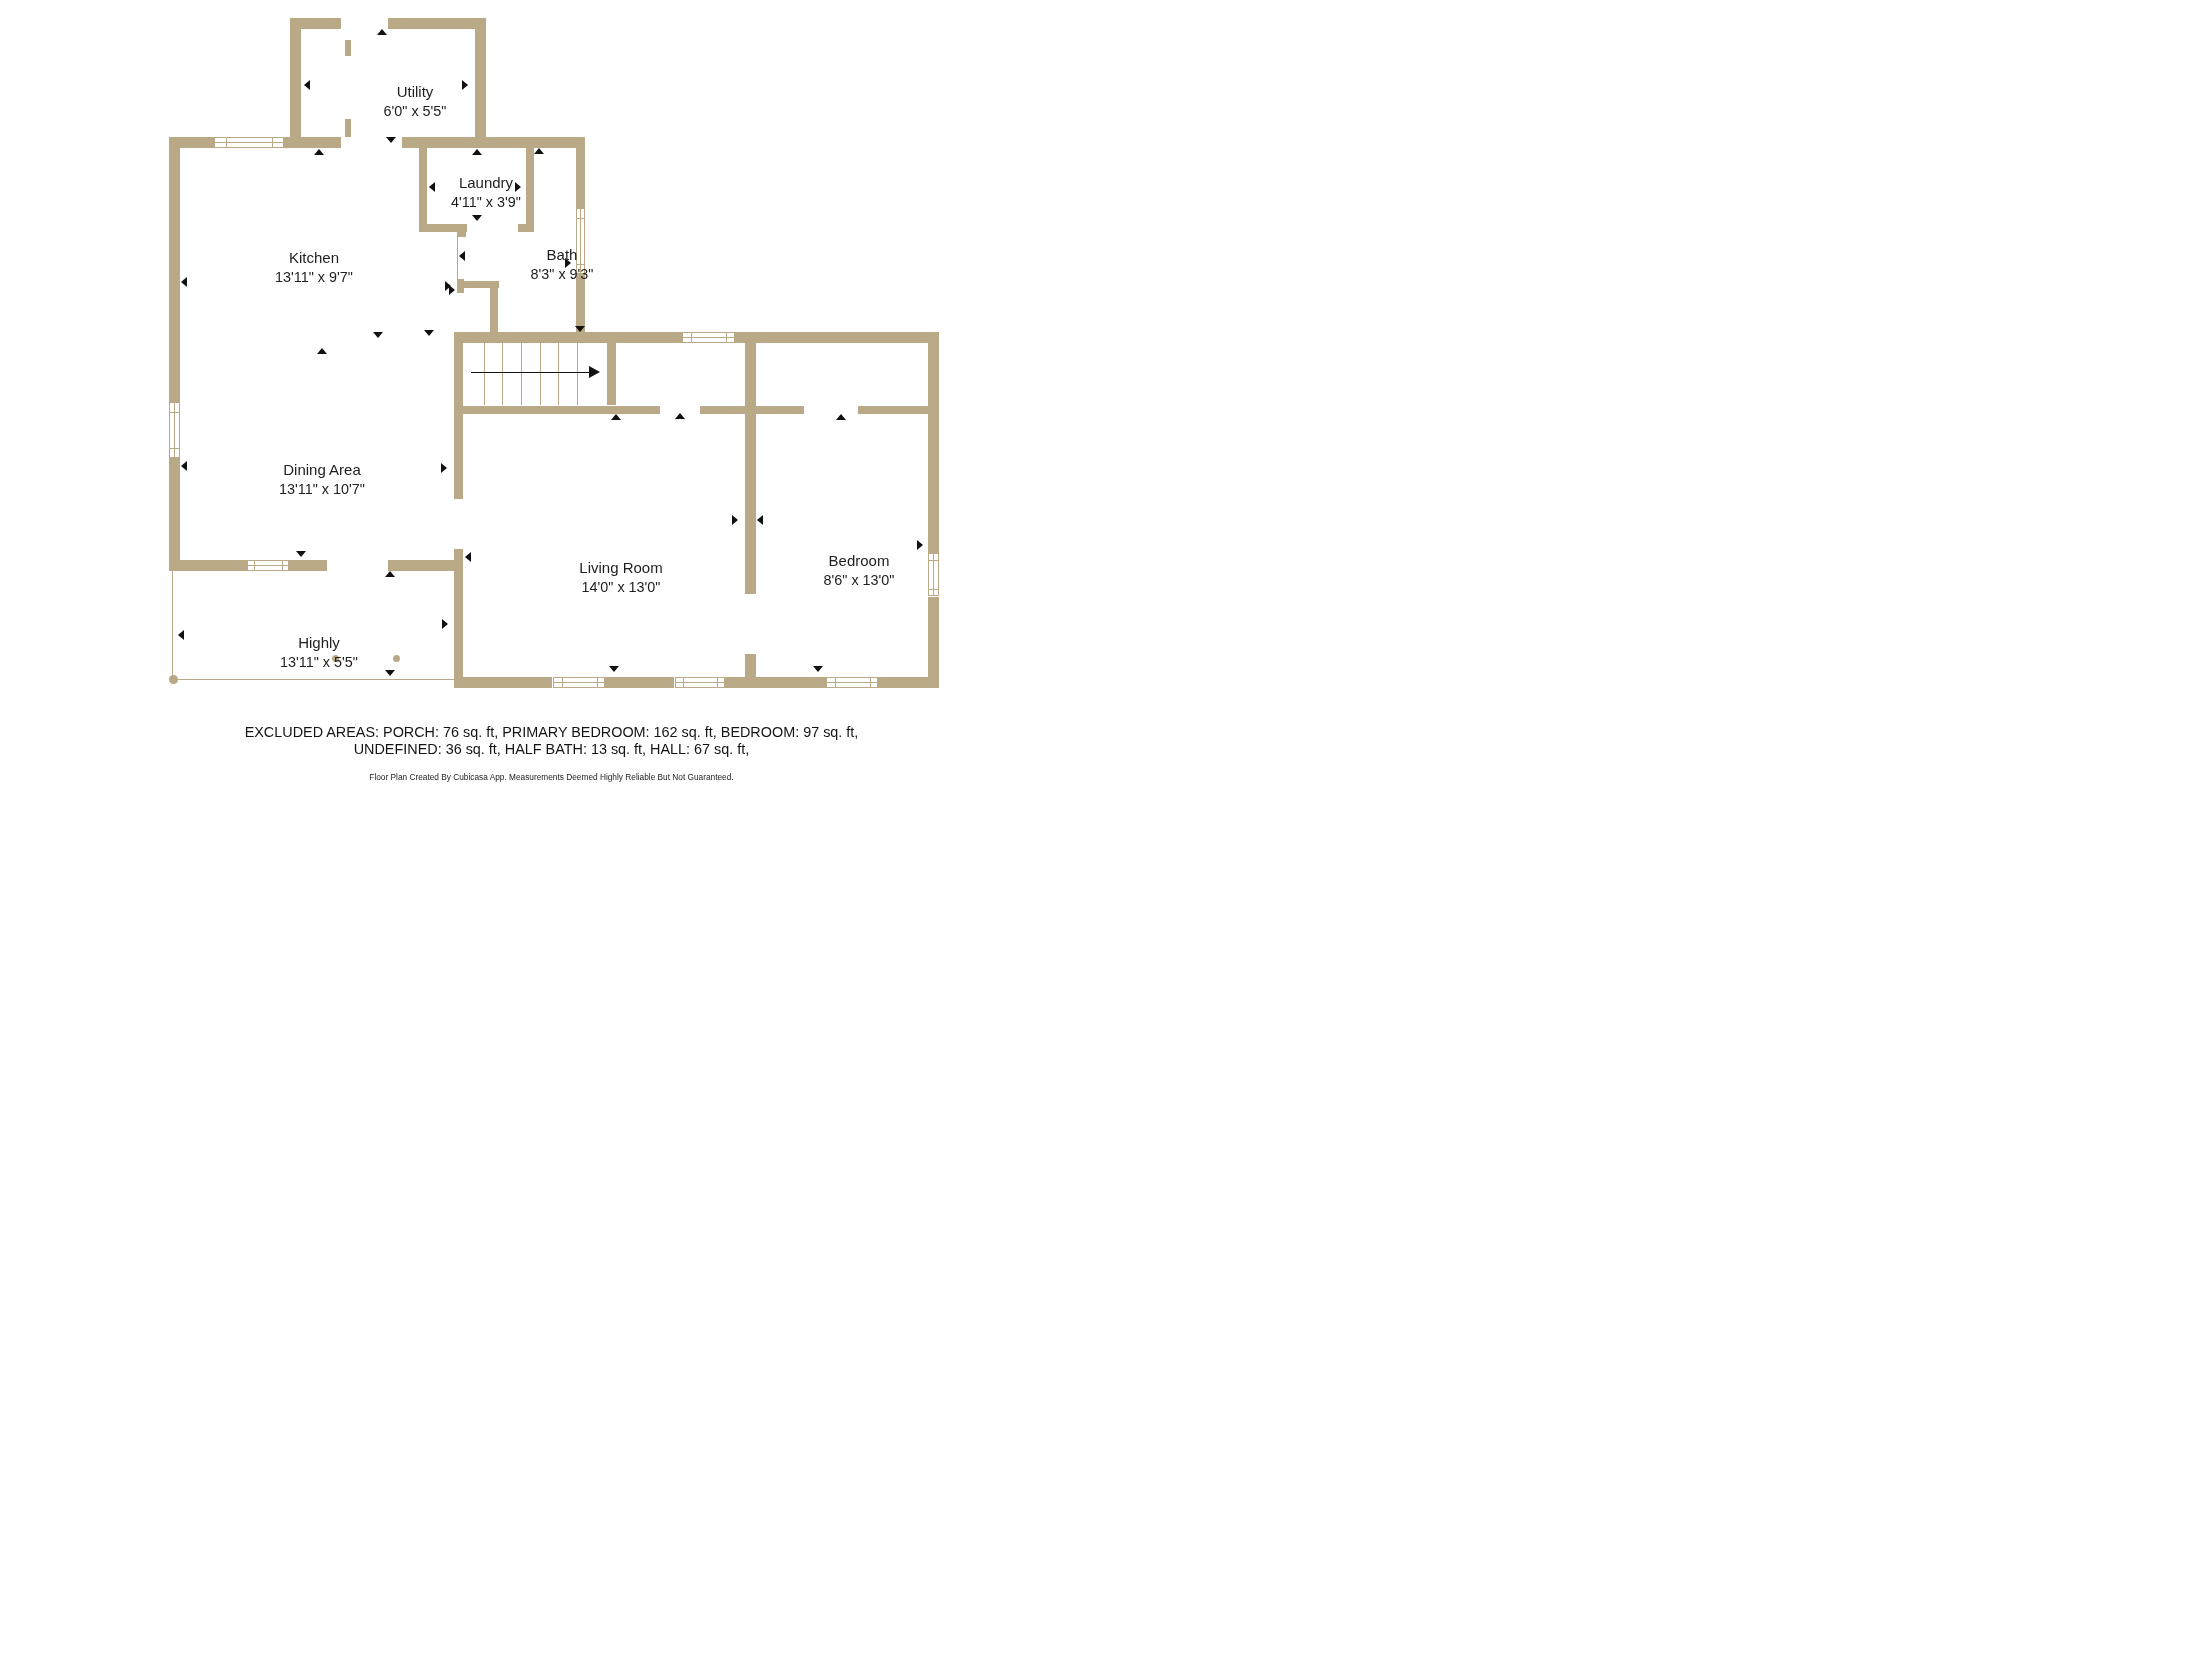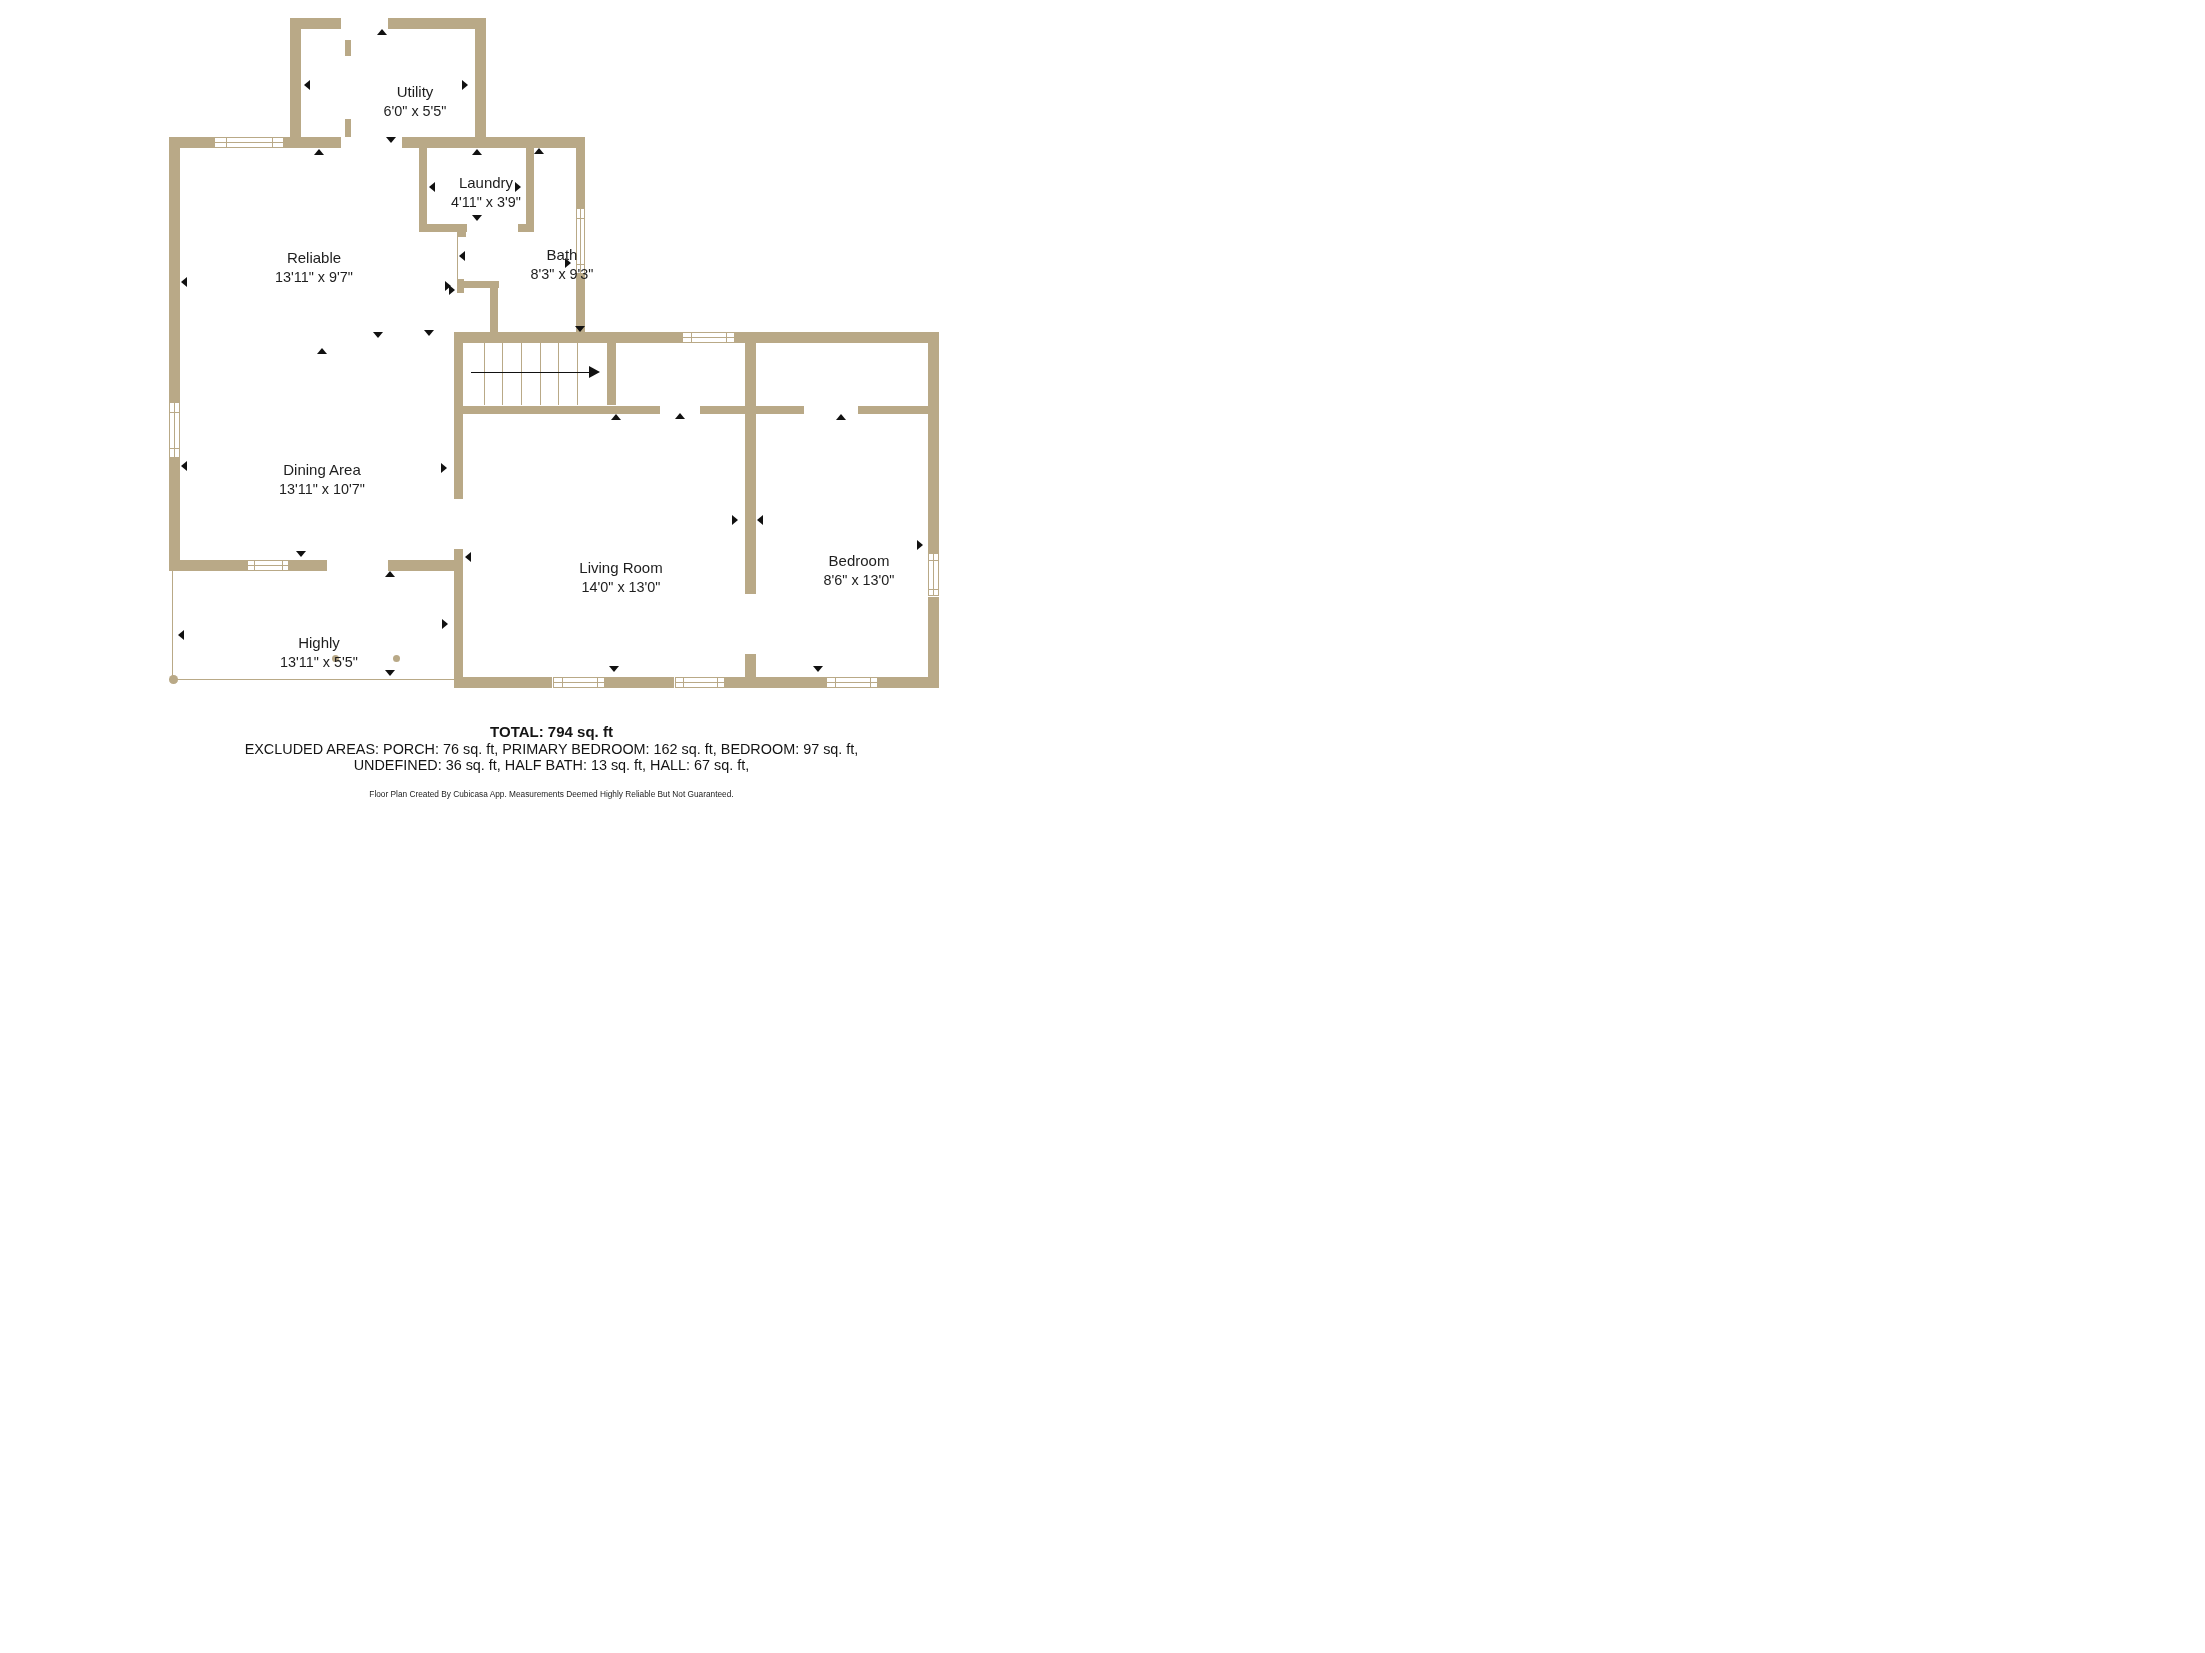--- a/index.html
+++ b/index.html
@@ -201,21 +201,21 @@
 
   <div class="roomlabel" style="left:415px;top:102px">
     <div class="rname">Utility</div>
     <div class="rdims">6'0" x 5'5"</div>
   </div>
   <div class="roomlabel" style="left:486px;top:193px">
     <div class="rname">Laundry</div>
     <div class="rdims">4'11" x 3'9"</div>
   </div>
   <div class="roomlabel" style="left:314px;top:268px">
-    <div class="rname">Reliable</div>
+    <div class="rname">Kitchen</div>
     <div class="rdims">13'11" x 9'7"</div>
   </div>
   <div class="roomlabel" style="left:562px;top:265px">
     <div class="rname">Bath</div>
     <div class="rdims">8'3" x 9'3"</div>
   </div>
   <div class="roomlabel" style="left:322px;top:480px">
     <div class="rname">Dining Area</div>
     <div class="rdims">13'11" x 10'7"</div>
   </div>
@@ -226,20 +226,19 @@
   <div class="roomlabel" style="left:859px;top:571px">
     <div class="rname">Bedroom</div>
     <div class="rdims">8'6" x 13'0"</div>
   </div>
   <div class="roomlabel" style="left:319px;top:653px">
     <div class="rname">Highly</div>
     <div class="rdims">13'11" x 5'5"</div>
   </div>
 
   <div class="footer">
-    <div class="total">TOTAL: 794 sq. ft</div>
     <div class="line">EXCLUDED AREAS: PORCH: 76 sq. ft, PRIMARY BEDROOM: 162 sq. ft, BEDROOM: 97 sq. ft,</div>
     <div class="line">UNDEFINED: 36 sq. ft, HALF BATH: 13 sq. ft, HALL: 67 sq. ft,</div>
     <div class="disclaimer">Floor Plan Created By Cubicasa App. Measurements Deemed Highly Reliable But Not Guaranteed.</div>
   </div>
 
 </div>
 
 
 </body></html>

